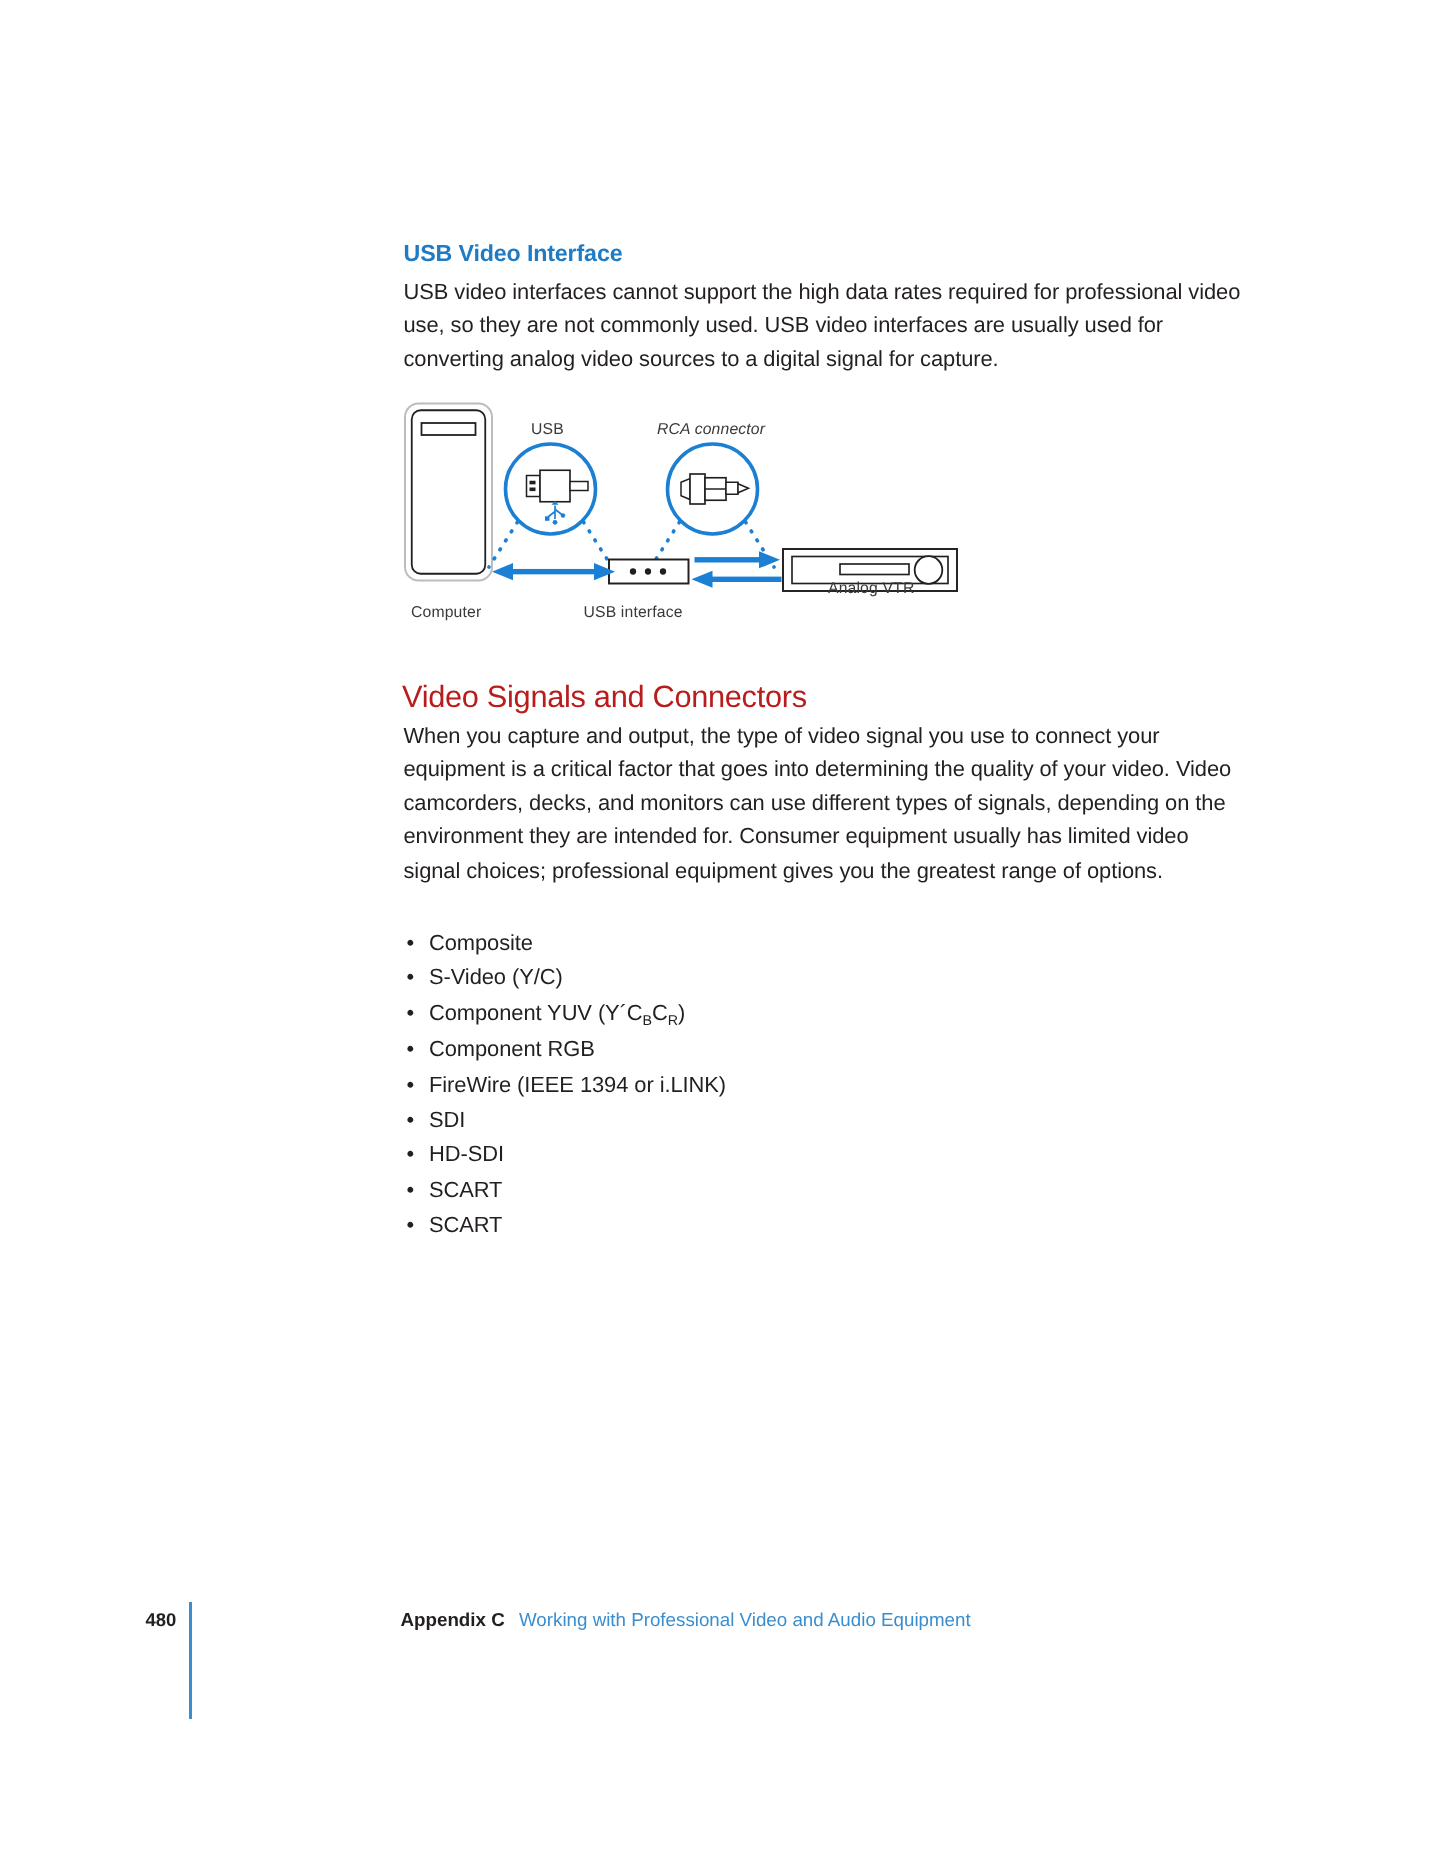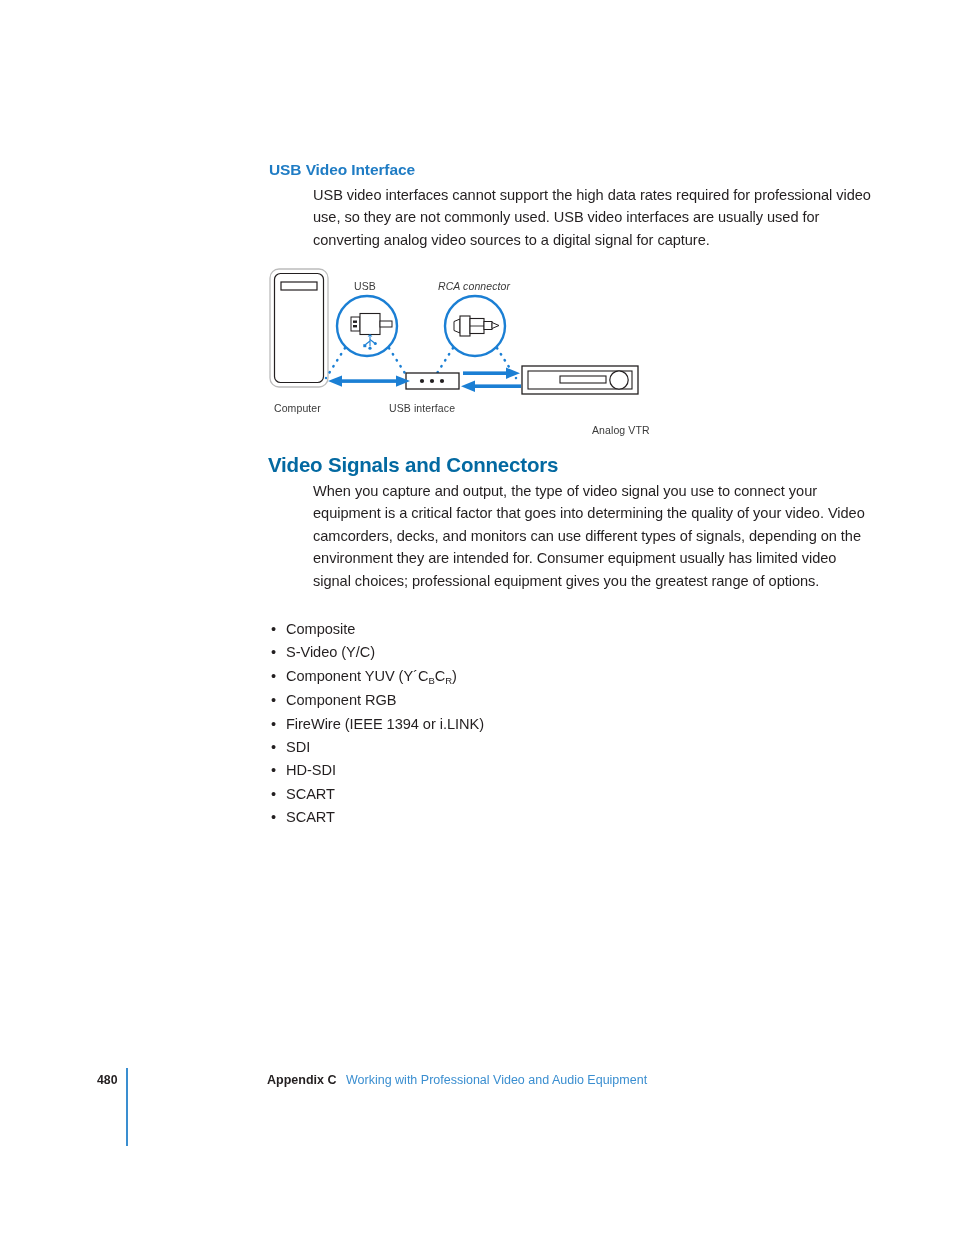--- a/index.html
+++ b/index.html
@@ -31,35 +31,34 @@
     font-size: 15.5px;
     font-weight: bold;
     color: #1f7cc4;
     letter-spacing: -0.1px;
   }
   .h-main {
     position: absolute;
     left: 268px;
     top: 453px;
     font-size: 20.5px;
-    font-weight: bold;
-    color: #0369a1;
+    font-weight: normal;
+    color: #b91c1c;
     letter-spacing: -0.2px;
   }
 
   
   .para {
     position: absolute;
     left: 269px;
     width: 560px;
     font-size: 14.6px;
     line-height: 22.4px;
     color: #231f20;
     letter-spacing: -0.05px;
-    margin-left: 44px;
   }
   .para-usb   { top: 184px; width: 562px; }
   .para-vsc   { top: 480px; width: 555px; }
   .para-here  { top: 594px; width: 560px; }
 
   
   .bullets {
     position: absolute;
     left: 269px;
     top: 618px;
@@ -105,21 +104,21 @@
     font-size: 10.5px;
     color: #3a3a3a;
     letter-spacing: 0.1px;
     white-space: nowrap;
     text-align: center;
   }
   .lbl-usb       { left: 354px; top: 280px; }
   .lbl-rca       { left: 438px; top: 280px; font-style: italic; }
   .lbl-computer  { left: 274px; top: 402px; }
   .lbl-usbint    { left: 389px; top: 402px; }
-  .lbl-vtr       { left: 552px; top: 424px; margin-left: 40px; }
+  .lbl-vtr       { left: 552px; top: 386px; }
 
   
   .footer-pagenum {
     position: absolute;
     left: 97px;
     top: 1073px;
     font-size: 12.3px;
     font-weight: bold;
     color: #231f20;
   }

